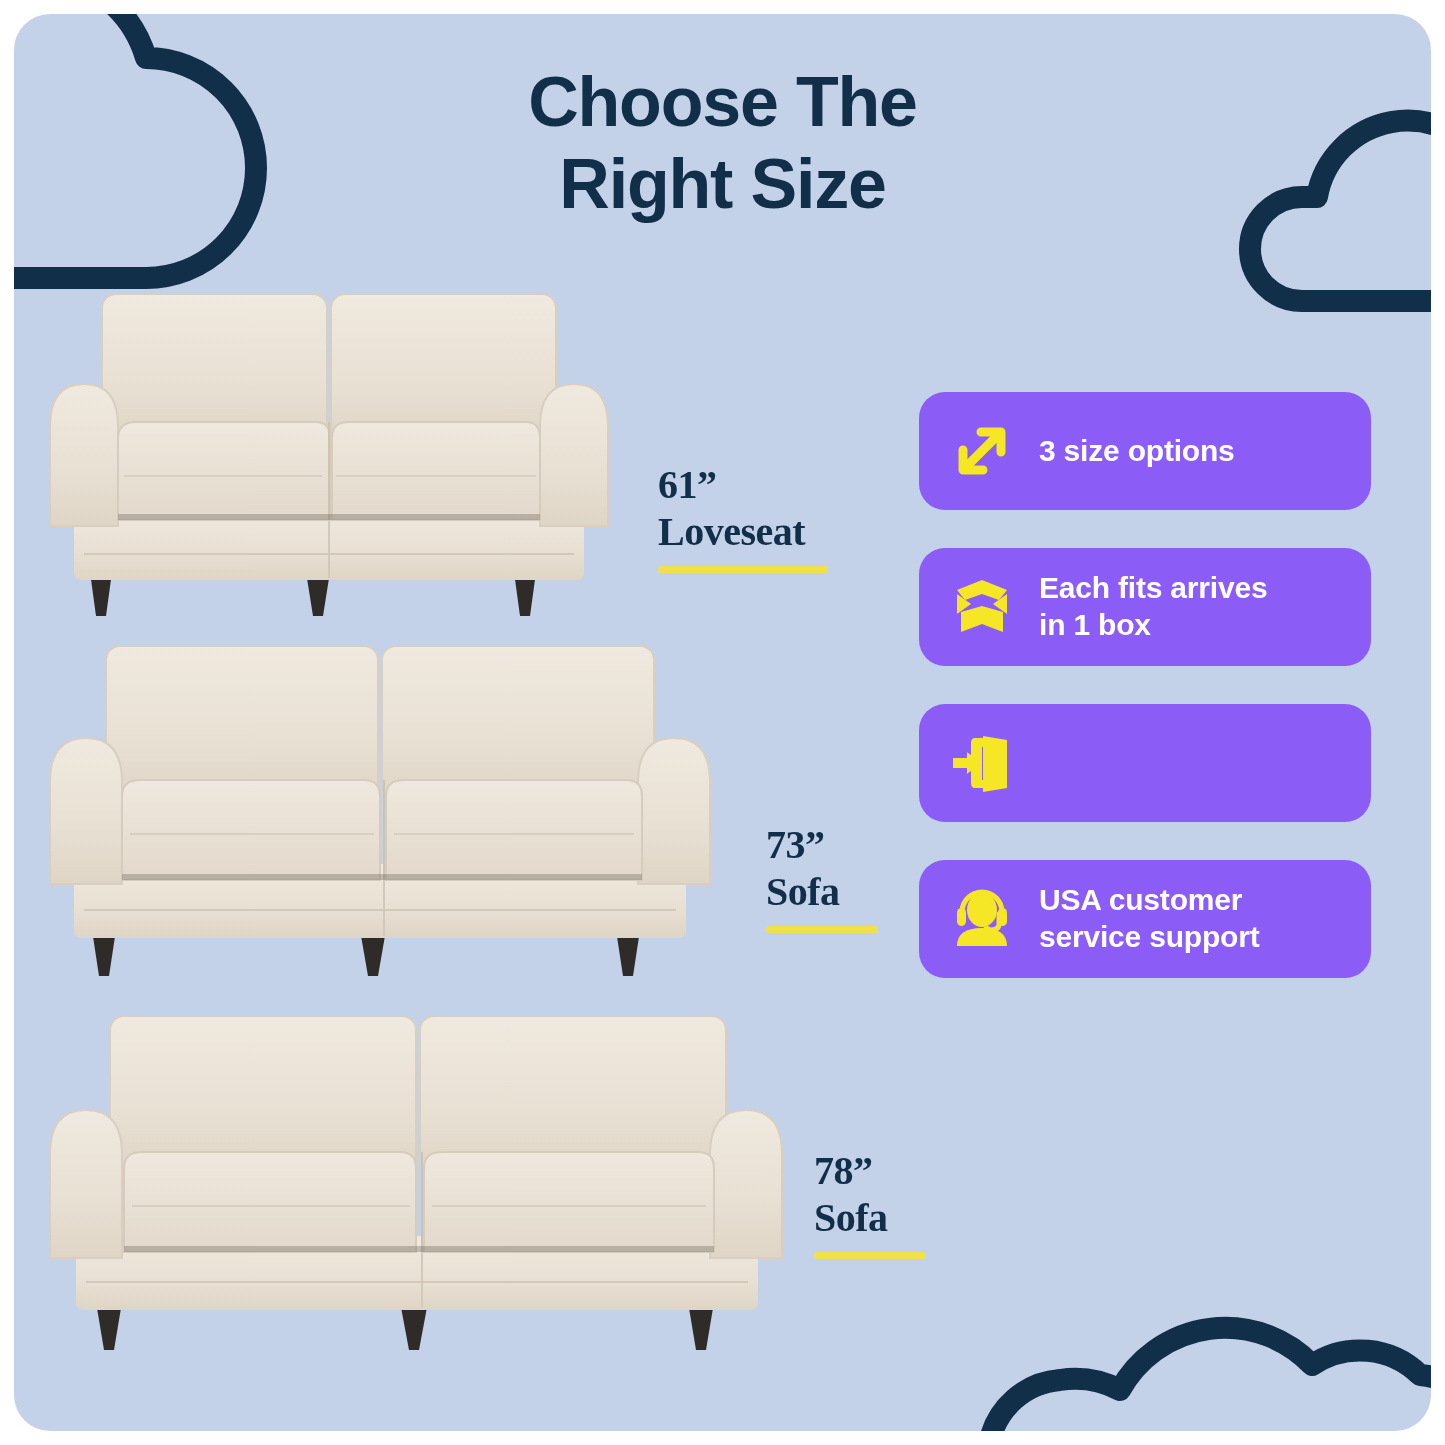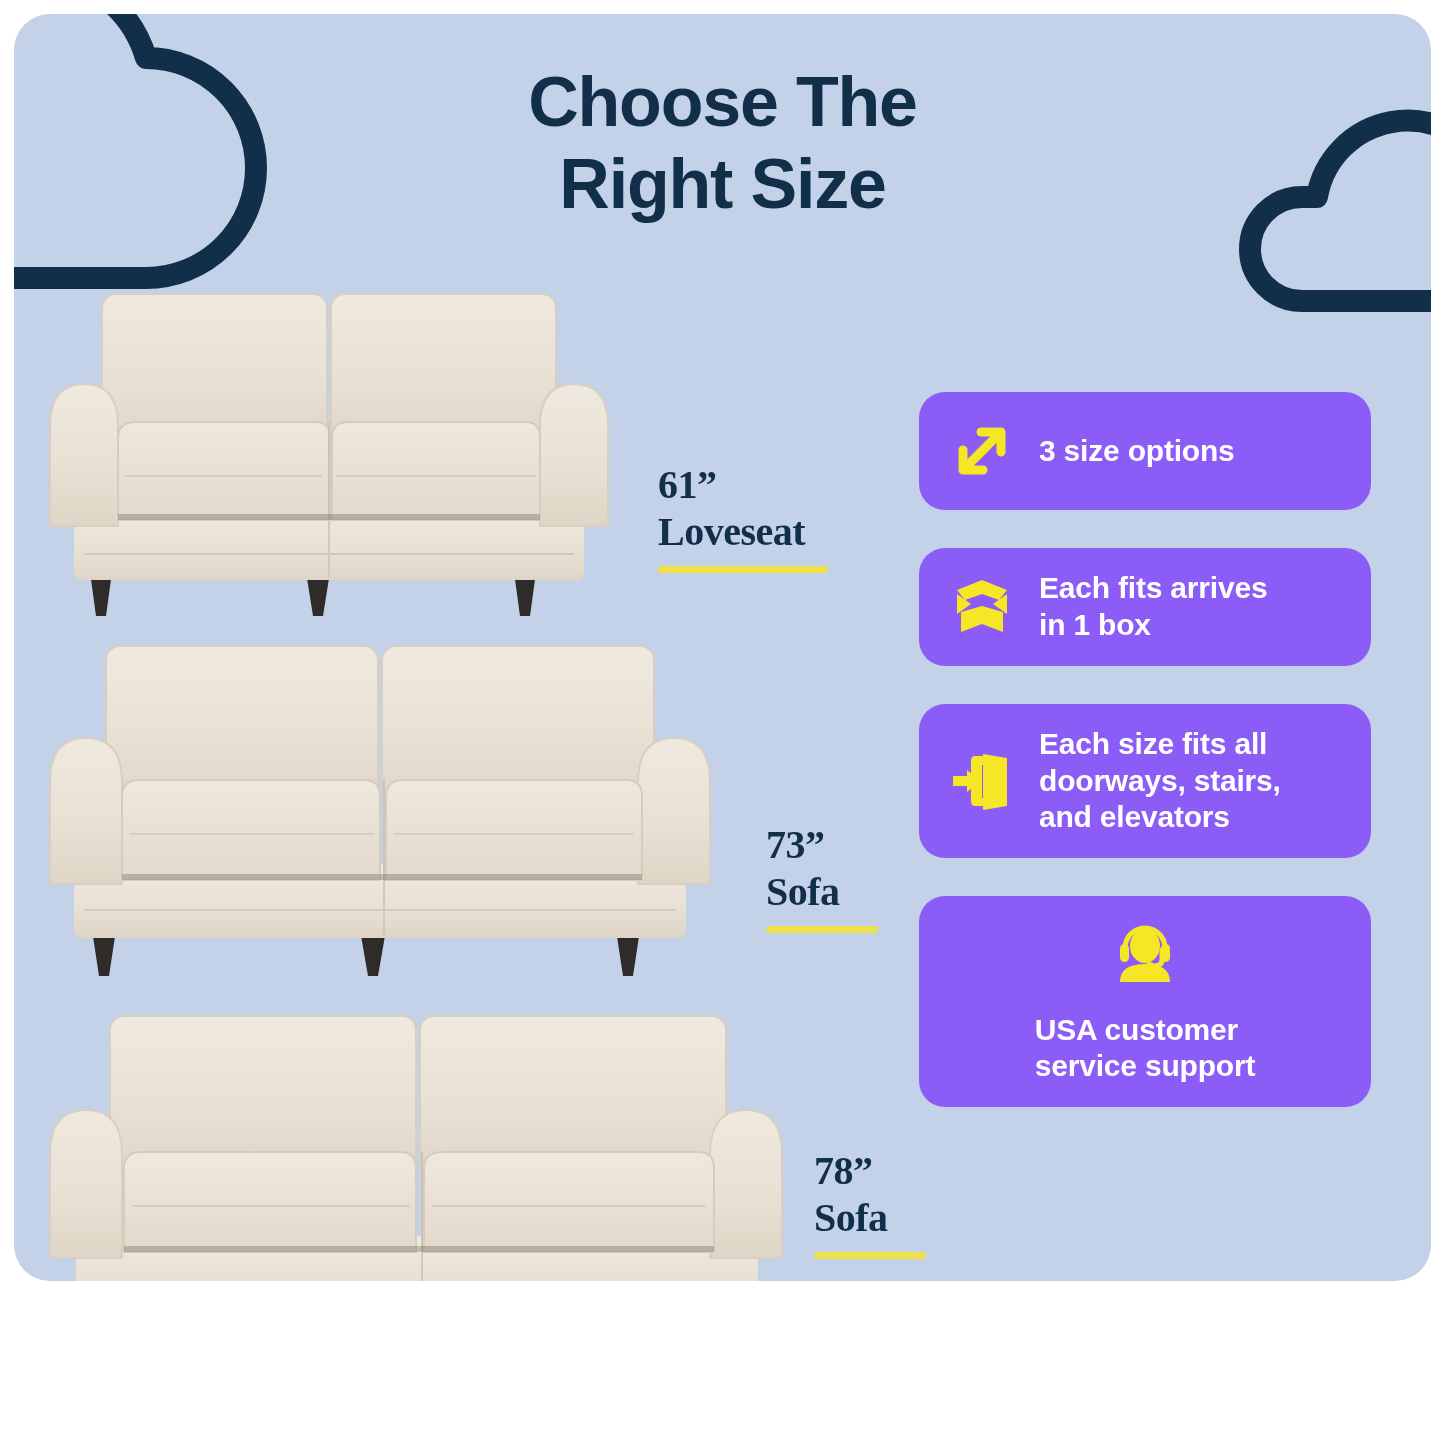--- a/index.html
+++ b/index.html
@@ -13,21 +13,21 @@
     overflow: hidden;
     font-family: "Liberation Sans", sans-serif;
   }
 
   
   .canvas {
     position: absolute;
     left: 14px;
     top: 14px;
     width: 1417px;
-    height: 1267px;
+    height: 1417px;
     background: #c4d2e9;
     border-radius: 36px;
     overflow: hidden;
   }
 
   
   .cloud-deco {
     position: absolute;
     overflow: visible;
     pointer-events: none;
@@ -105,21 +105,21 @@
   .badge {
     background: #8b5cf6;
     border-radius: 26px;
     display: flex;
     align-items: center;
     gap: 20px;
     padding: 22px 26px;
     box-sizing: border-box;
     margin-bottom: 38px;
   }
-  .badge:last-child { margin-bottom: 12px; flex-direction: column; }
+  .badge:last-child { margin-bottom: 12px; }
 
   .badge-icon {
     flex: 0 0 auto;
     width: 74px;
     height: 74px;
     display: flex;
     align-items: center;
     justify-content: center;
   }
   .badge-text {
@@ -311,25 +311,20 @@
       <span class="badge-icon">
         <svg width="66" height="66" viewBox="0 0 66 66">
           <g fill="#f5e626">
             <path d="M34 6 L58 10 L58 58 L34 62 Z"></path>
             <path d="M26 8 L40 8 L40 17 L33 17 L33 50 L40 50 L40 58 L26 58 Q22 58 22 53 L22 13 Q22 8 26 8 Z"></path>
             <path d="M4 28 L22 28 L22 38 L4 38 Z"></path>
             <path d="M18 22 L32 33 L18 44 Z"></path>
           </g>
         </svg>
       </span>
-      <span class="badge-text">
-        <span class="ln">Each size fits all</span>
-        <span class="ln">doorways, stairs,</span>
-        <span class="ln">and elevators</span>
-      </span>
     </div>
 
     <div class="badge">
       <span class="badge-icon">
         <svg width="66" height="66" viewBox="0 0 66 66">
           <g fill="#f5e626">
             <ellipse cx="33" cy="24" rx="15" ry="17"></ellipse>
             <path d="M8 60 Q8 42 33 42 Q58 42 58 60 Z"></path>
           </g>
           <g fill="none" stroke="#f5e626" stroke-width="5" stroke-linecap="round">

